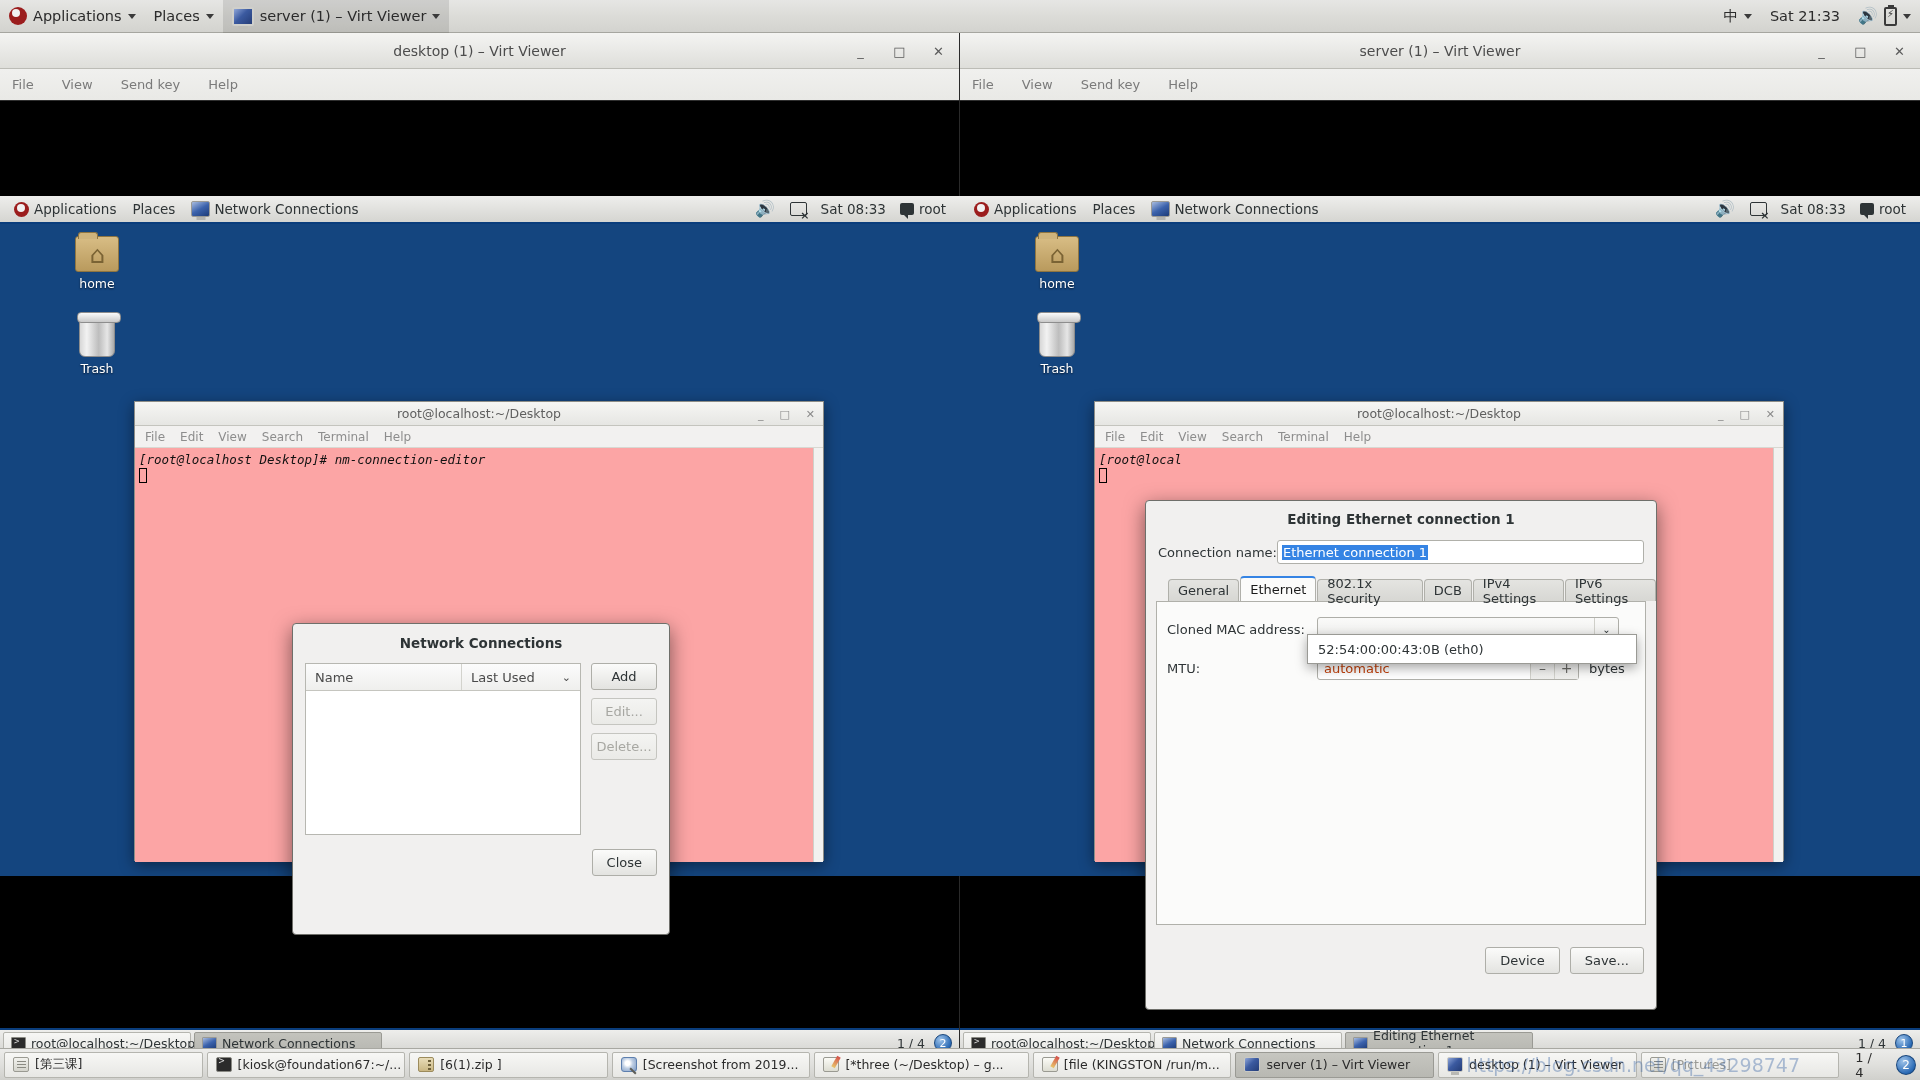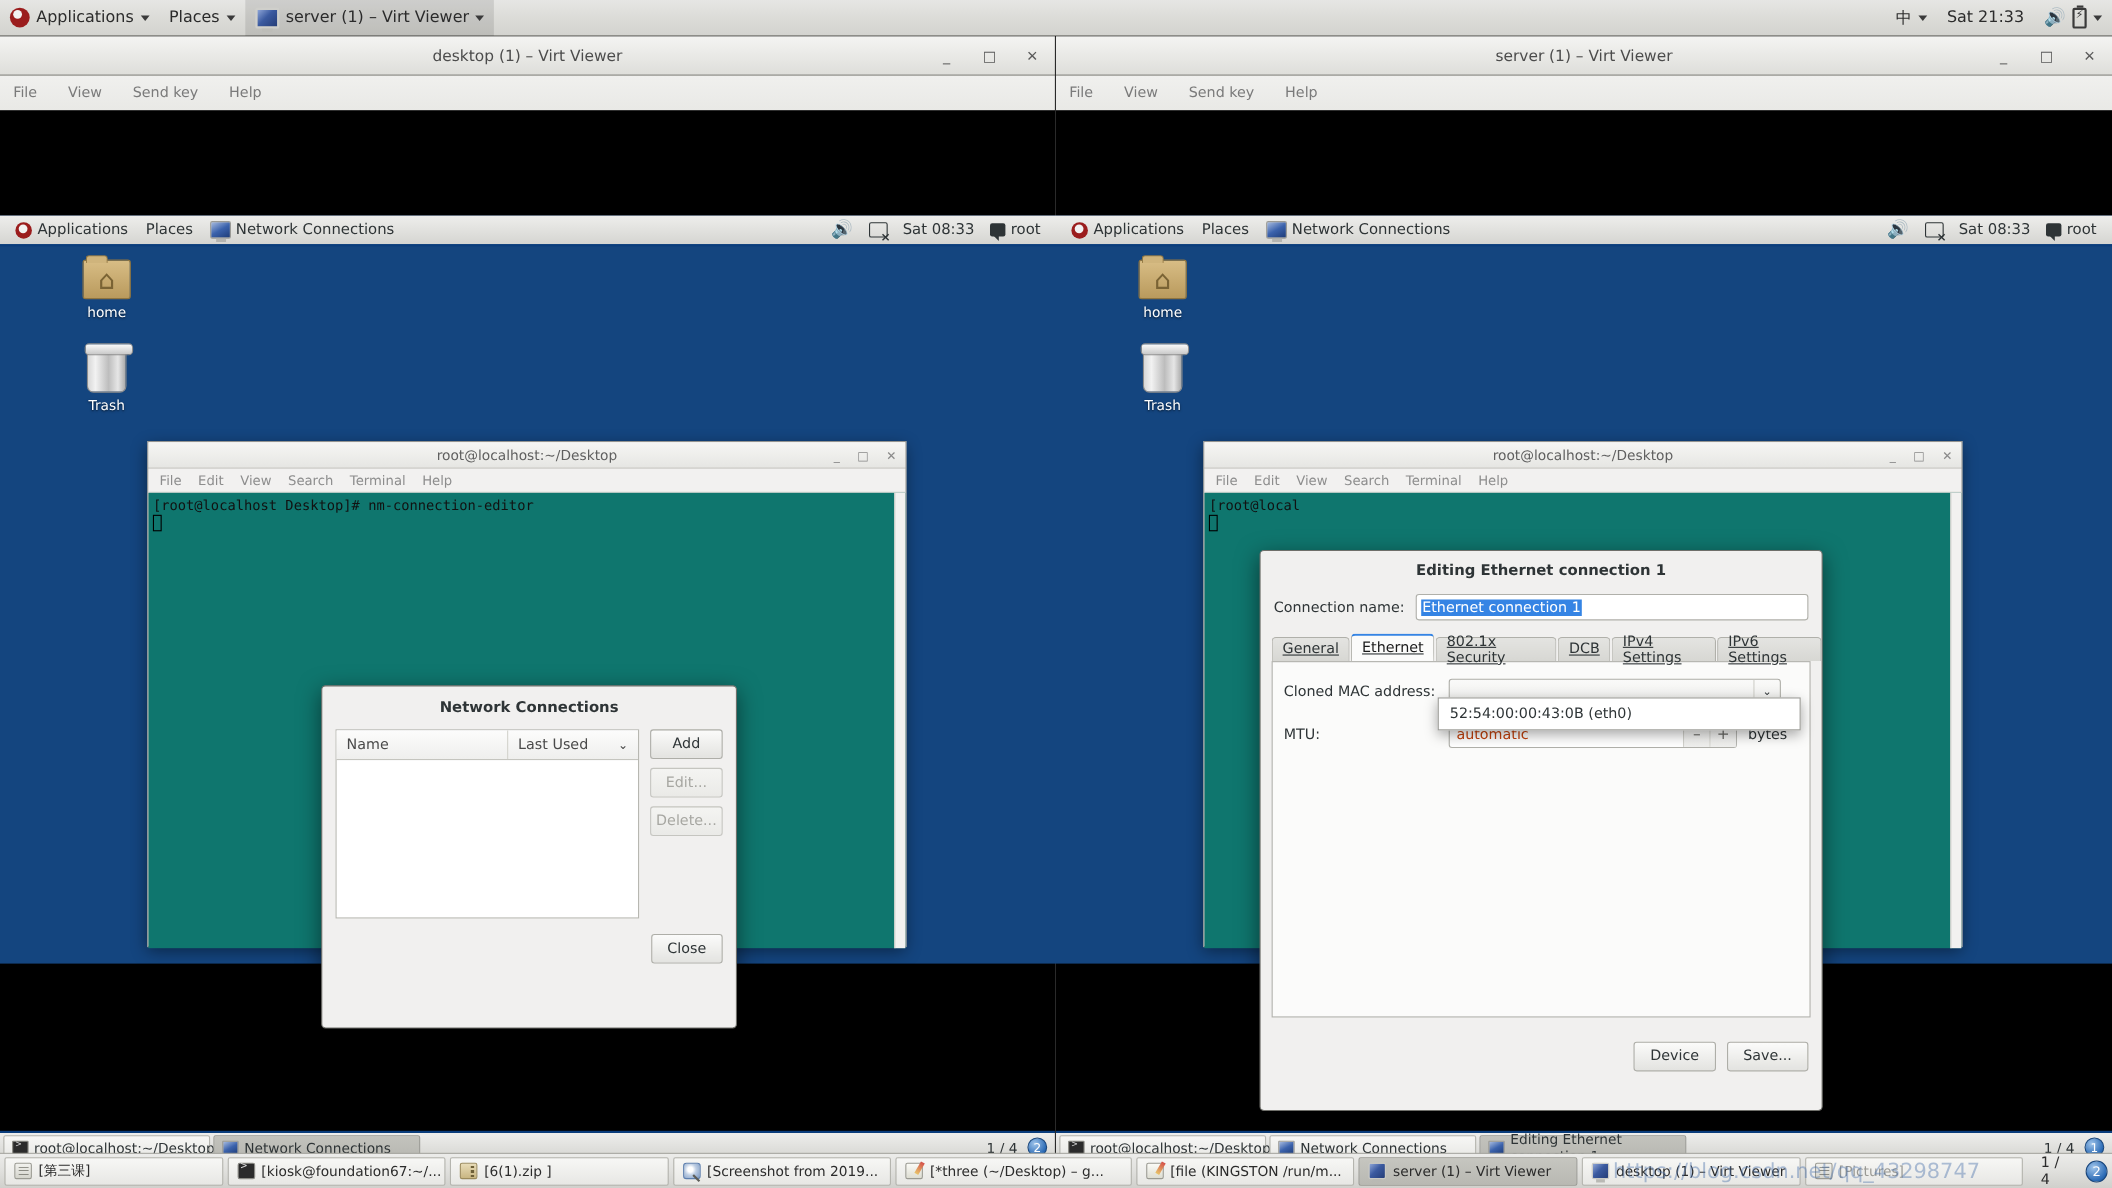--- a/index.html
+++ b/index.html
@@ -132,22 +132,22 @@
     height: 24px; background: linear-gradient(to bottom,#f6f6f4,#e6e6e3);
     border-bottom: 1px solid #c4c4be; display:flex; align-items:center; justify-content:center;
     position: relative;
   }
   .gtkwin-title-text { font-size: 12.5px; color: #5f5f5f; }
   .gtkwin-ctrls { position:absolute; right:8px; top:0; height:24px; display:flex; align-items:center; gap:16px;
                   font-size:11px; color:#8a8a8a; }
   .term-menu { height:22px; background:#f2f1f0; display:flex; align-items:center; gap:15px;
                padding-left:10px; border-bottom:1px solid #d8d8d2; }
   .term-menu span { font-size:12px; color:#8d8d8d; }
-  .term-body { background:#0f766e; font-family:"DejaVu Sans Mono","Liberation Mono",monospace;
-               font-size:12.5px; color:#111; padding:4px 4px 0 4px; position:relative; }
+  .term-body { background:#fca5a5; font-family:"DejaVu Sans Mono","Liberation Mono",monospace;
+               font-size:12.5px; color:#111; padding:4px 4px 0 4px; position:relative;font-style:italic; }
   .term-line { white-space: pre; line-height: 16px; }
   .term-cursor { display:inline-block; width:8px; height:15px; border:1.4px solid #000; vertical-align:-3px; }
   .term-scroll { position:absolute; right:0; top:0; width:10px; height:100%;
                  background:#f2f1f0; border-left:1px solid #d0d0ca; }
 
   
   .dlg { position:absolute; background:#f1f0ef; border:1px solid #6f6f6a; border-radius:4px;
          box-shadow: 0 6px 20px rgba(0,0,0,.5); }
   .dlg-head { text-align:center; font-weight:bold; font-size:13.5px; color:#2e3436; padding:11px 0 12px 0; }
   .list-box { background:#fff; border:1px solid #b7b7b1; }
@@ -165,21 +165,21 @@
   }
   .btn.disabled { color:#a7a7a2; background:linear-gradient(to bottom,#f4f4f2,#eaeae7); border-color:#c5c5c0; }
 
   
   .ee-title { text-align:center; font-weight:bold; font-size:13.5px; color:#2e3436; padding:10px 0 13px; }
   .ee-row { display:flex; align-items:center; padding: 0 10px; }
   .ee-label { font-size:13px; color:#2e3436; }
   .field { background:#fff; border:1px solid #b0b0aa; border-radius:3px; height:24px;
            display:flex; align-items:center; padding:0 4px; font-size:13px; }
   .sel-text { background:#3584e4; color:#fff; padding:0 1px; }
-  .tabs { display:flex; align-items:flex-end; gap:1px; padding-left:10px; position:relative; z-index:2;text-decoration:underline; }
+  .tabs { display:flex; align-items:flex-end; gap:1px; padding-left:22px; position:relative; z-index:2; }
   .tab { height:22px; padding:0 9px; font-size:13px; color:#2e3436;
          background:linear-gradient(to bottom,#e4e4e1,#d7d7d3);
          border:1px solid #b0b0aa; border-bottom:none; border-radius:4px 4px 0 0;
          display:flex;align-items:center; }
   .tab.active { background:#fbfbfa; height:25px; border-top:2px solid #3584e4; color:#1a1a1a; }
   .tab-body { background:#fbfbfa; border:1px solid #b0b0aa; margin-top:-1px; }
   .combo { background:linear-gradient(to bottom,#fafaf9,#ececea); border:1px solid #aeaea8;
            border-radius:3px; height:24px; display:flex; align-items:center; }
   .combo-btn { width:24px; height:100%; border-left:1px solid #cfcfc9; display:flex;
                align-items:center; justify-content:center; font-size:10px; color:#2e3436; }
@@ -491,21 +491,21 @@
           <div class="term-body" style="height:414px">
             <div class="term-line">[root@local</div>
             <div class="term-line"><span class="term-cursor"></span></div>
             <div class="term-scroll"></div>
           </div>
         </div>
 
         <div class="dlg" style="left:185px; top:304px; width:512px; height:510px;">
           <div class="ee-title">Editing Ethernet connection 1</div>
 
-          <div class="ee-row" style="gap:10px; padding:0 12px 12px 12px;">
+          <div class="ee-row" style="padding:0 12px 12px 12px;">
             <span class="ee-label">Connection name:</span>
             <span class="field" style="flex:1;">
               <span class="sel-text">Ethernet connection 1</span>
             </span>
           </div>
 
           <div class="tabs">
             <div class="tab">General</div>
             <div class="tab active">Ethernet</div>
             <div class="tab">802.1x Security</div>

